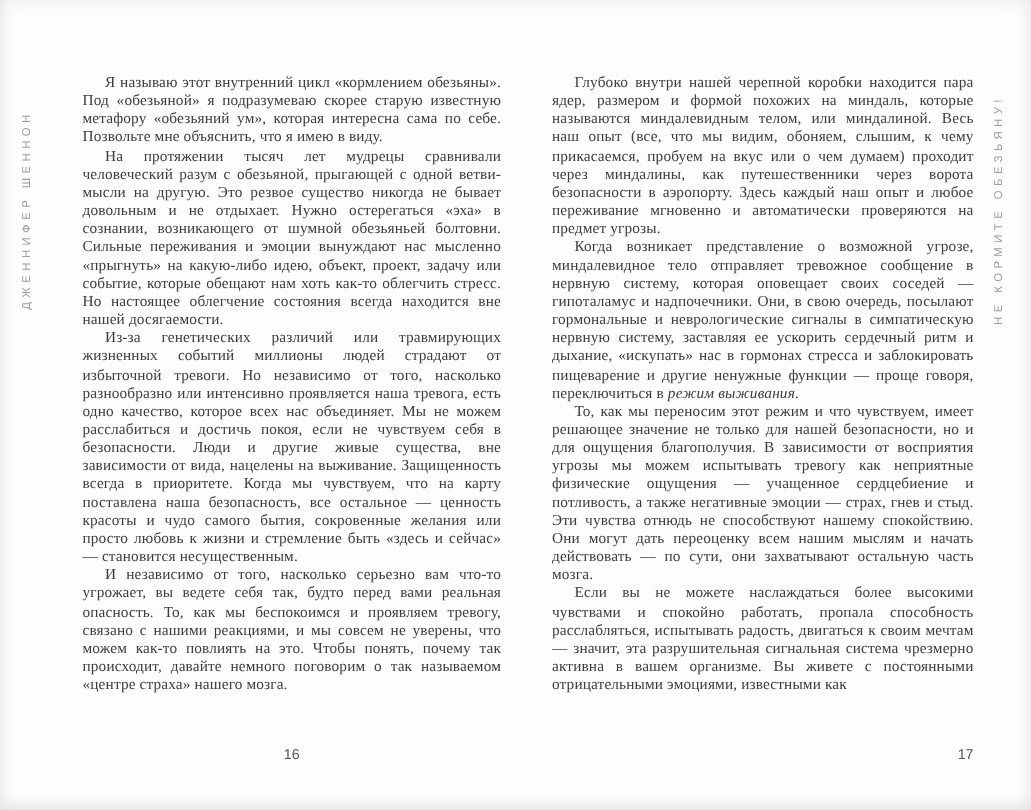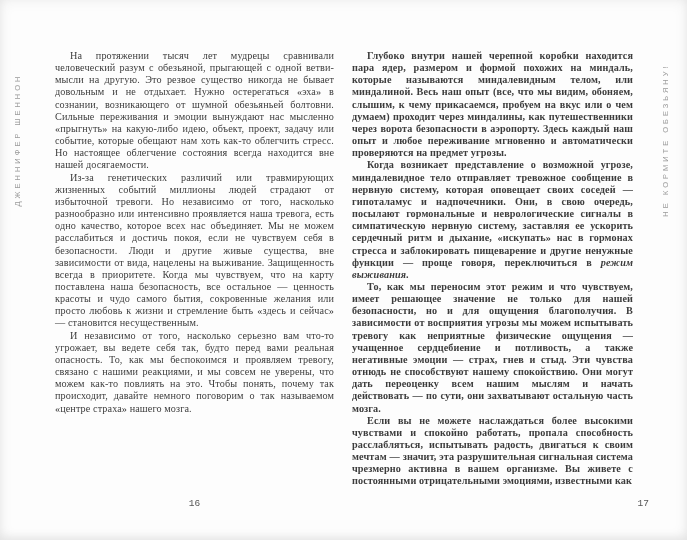--- a/index.html
+++ b/index.html
@@ -21,21 +21,21 @@
     inset: 0;
     pointer-events: none;
     box-shadow: inset 0 0 14px rgba(0,0,0,0.07), inset 0 -4px 8px rgba(0,0,0,0.05);
   }
 
   .page {
     position: absolute;
     top: 50px;
   }
   .page-left  { left: 55px;  width: 279px; }
-  .page-right { left: 352px; width: 281px; font-weight: bold; }
+  .page-right { left: 368px; width: 281px; }
 
   .page p {
     margin: 0;
     padding: 0;
     text-indent: 15px;
     font-size: 10.2px;
     line-height: 12.15px;
     text-align: justify;
     color: #3c3c3c;
     letter-spacing: 0.1px;
@@ -43,21 +43,21 @@
     -webkit-hyphens: auto;
   }
   .page p em { font-style: italic; }
 
   .page-number {
     position: absolute;
     top: 498px;
     font-size: 9.5px;
     color: #555555;
     text-align: center;
-    font-family: Liberation Mono, monospace;
+    font-family: Liberation Sans, sans-serif;
   }
   .page-number.left  { left: 55px;  width: 279px; }
   .page-number.right { left: 368px; width: 281px; text-align: right; }
 
   .spine-label {
     position: absolute;
     top: 140px;
     width: 260px;
     height: 10px;
     line-height: 10px;
@@ -73,20 +73,21 @@
   .spine-label.right { left: 666px; }
 </style>
 </head>
 <body>
 
 <div class="spine-label left">ДЖЕННИФЕР ШЕННОН</div>
 
 <div class="spine-label right">НЕ КОРМИТЕ ОБЕЗЬЯНУ!</div>
 
 <div class="page page-left">
+  <p>Я называю этот внутренний цикл «кормлением обезьяны». Под «обезьяной» я подразумеваю скорее старую известную метафору «обезьяний ум», которая интересна сама по себе. Позвольте мне объяснить, что я имею в виду.</p>
   <p>На протяжении тысяч лет мудрецы сравнивали человеческий разум с обезьяной, прыгающей с одной ветви-мысли на другую. Это резвое существо никогда не бывает довольным и не отдыхает. Нужно остерегаться «эха» в сознании, возникающего от шумной обезьяньей болтовни. Сильные переживания и эмоции вынуждают нас мысленно «прыгнуть» на какую-либо идею, объект, проект, задачу или событие, которые обещают нам хоть как-то облегчить стресс. Но настоящее облегчение состояния всегда находится вне нашей досягаемости.</p>
   <p>Из-за генетических различий или травмирующих жизненных событий миллионы людей страдают от избыточной тревоги. Но независимо от того, насколько разнообразно или интенсивно проявляется наша тревога, есть одно качество, которое всех нас объединяет. Мы не можем расслабиться и достичь покоя, если не чувствуем себя в безопасности. Люди и другие живые существа, вне зависимости от вида, нацелены на выживание. Защищенность всегда в приоритете. Когда мы чувствуем, что на карту поставлена наша безопасность, все остальное — ценность красоты и чудо самого бытия, сокровенные желания или просто любовь к жизни и стремление быть «здесь и сейчас» — становится несущественным.</p>
   <p>И независимо от того, насколько серьезно вам что-то угрожает, вы ведете себя так, будто перед вами реальная опасность. То, как мы беспокоимся и проявляем тревогу, связано с нашими реакциями, и мы совсем не уверены, что можем как-то повлиять на это. Чтобы понять, почему так происходит, давайте немного поговорим о так называемом «центре страха» нашего мозга.</p>
 </div>
 
 <div class="page page-right">
   <p>Глубоко внутри нашей черепной коробки находится пара ядер, размером и формой похожих на миндаль, которые называются миндалевидным телом, или миндалиной. Весь наш опыт (все, что мы видим, обоняем, слышим, к чему прикасаемся, пробуем на вкус или о чем думаем) проходит через миндалины, как путешественники через ворота безопасности в аэропорту. Здесь каждый наш опыт и любое переживание мгновенно и автоматически проверяются на предмет угрозы.</p>
   <p><span>Когда возникает представление о возможной угрозе, миндалевидное тело отправляет тревожное сообщение в нервную систему, которая оповещает своих соседей — гипоталамус и надпочечники. Они, в свою очередь, посылают гормональные и неврологические сигналы в симпатическую нервную систему, заставляя ее ускорить сердечный ритм и дыхание, «искупать» нас в гормонах стресса и заблокировать пищеварение и другие ненужные функции — проще говоря, переключиться в </span><em>режим выживания</em><span>.</span></p>
   <p>То, как мы переносим этот режим и что чувствуем, имеет решающее значение не только для нашей безопасности, но и для ощущения благополучия. В зависимости от восприятия угрозы мы можем испытывать тревогу как неприятные физические ощущения — учащенное сердцебиение и потливость, а также негативные эмоции — страх, гнев и стыд. Эти чувства отнюдь не способствуют нашему спокойствию. Они могут дать переоценку всем нашим мыслям и начать действовать — по сути, они захватывают остальную часть мозга.</p>
   <p>Если вы не можете наслаждаться более высокими чувствами и спокойно работать, пропала способность расслабляться, испытывать радость, двигаться к своим мечтам — значит, эта разрушительная сигнальная система чрезмерно активна в вашем организме. Вы живете с постоянными отрицательными эмоциями, известными как</p>

